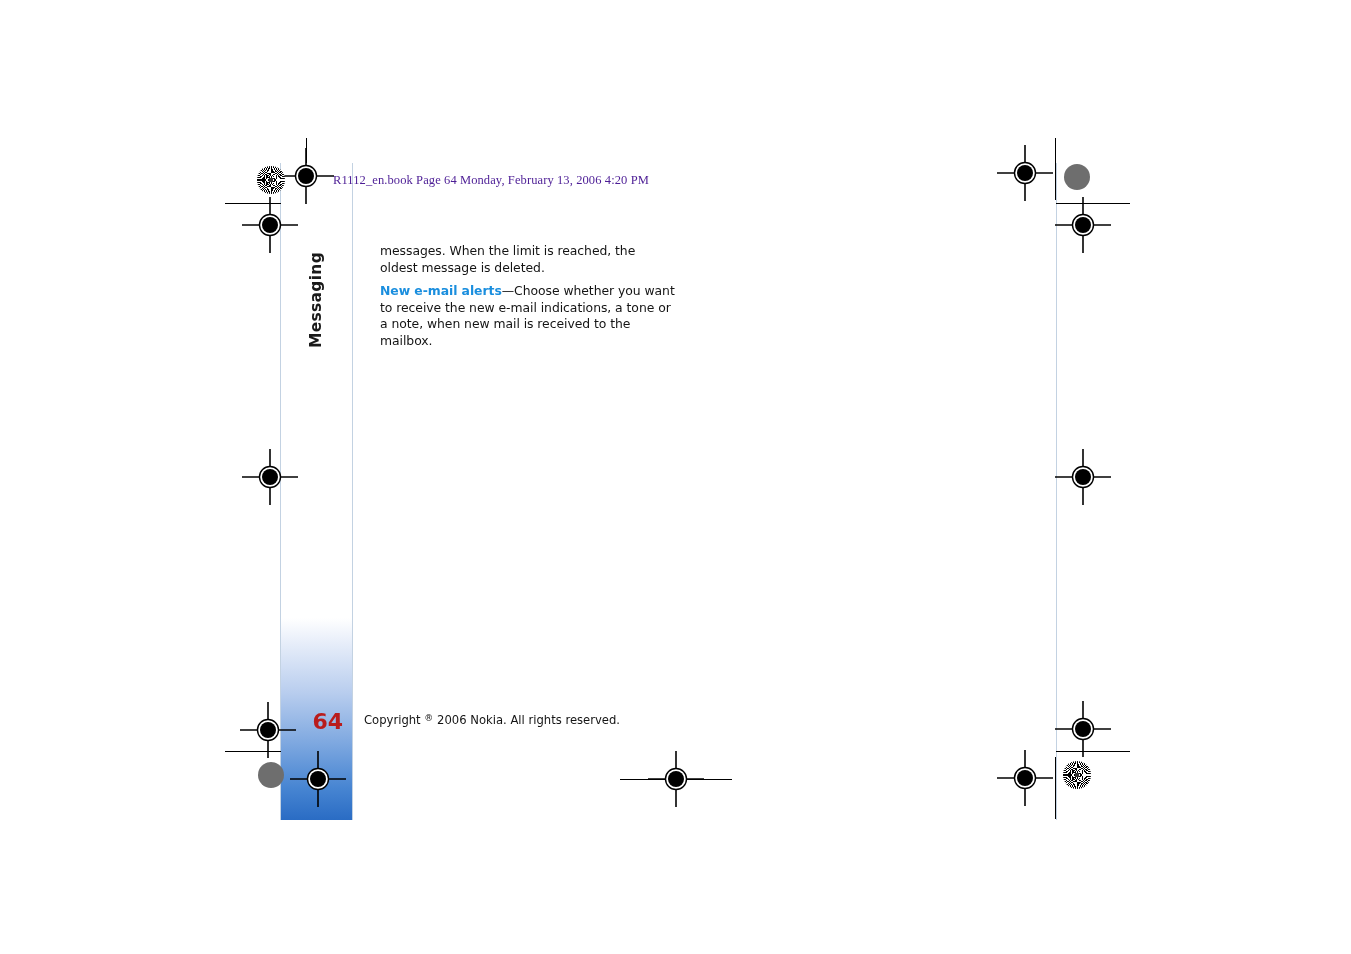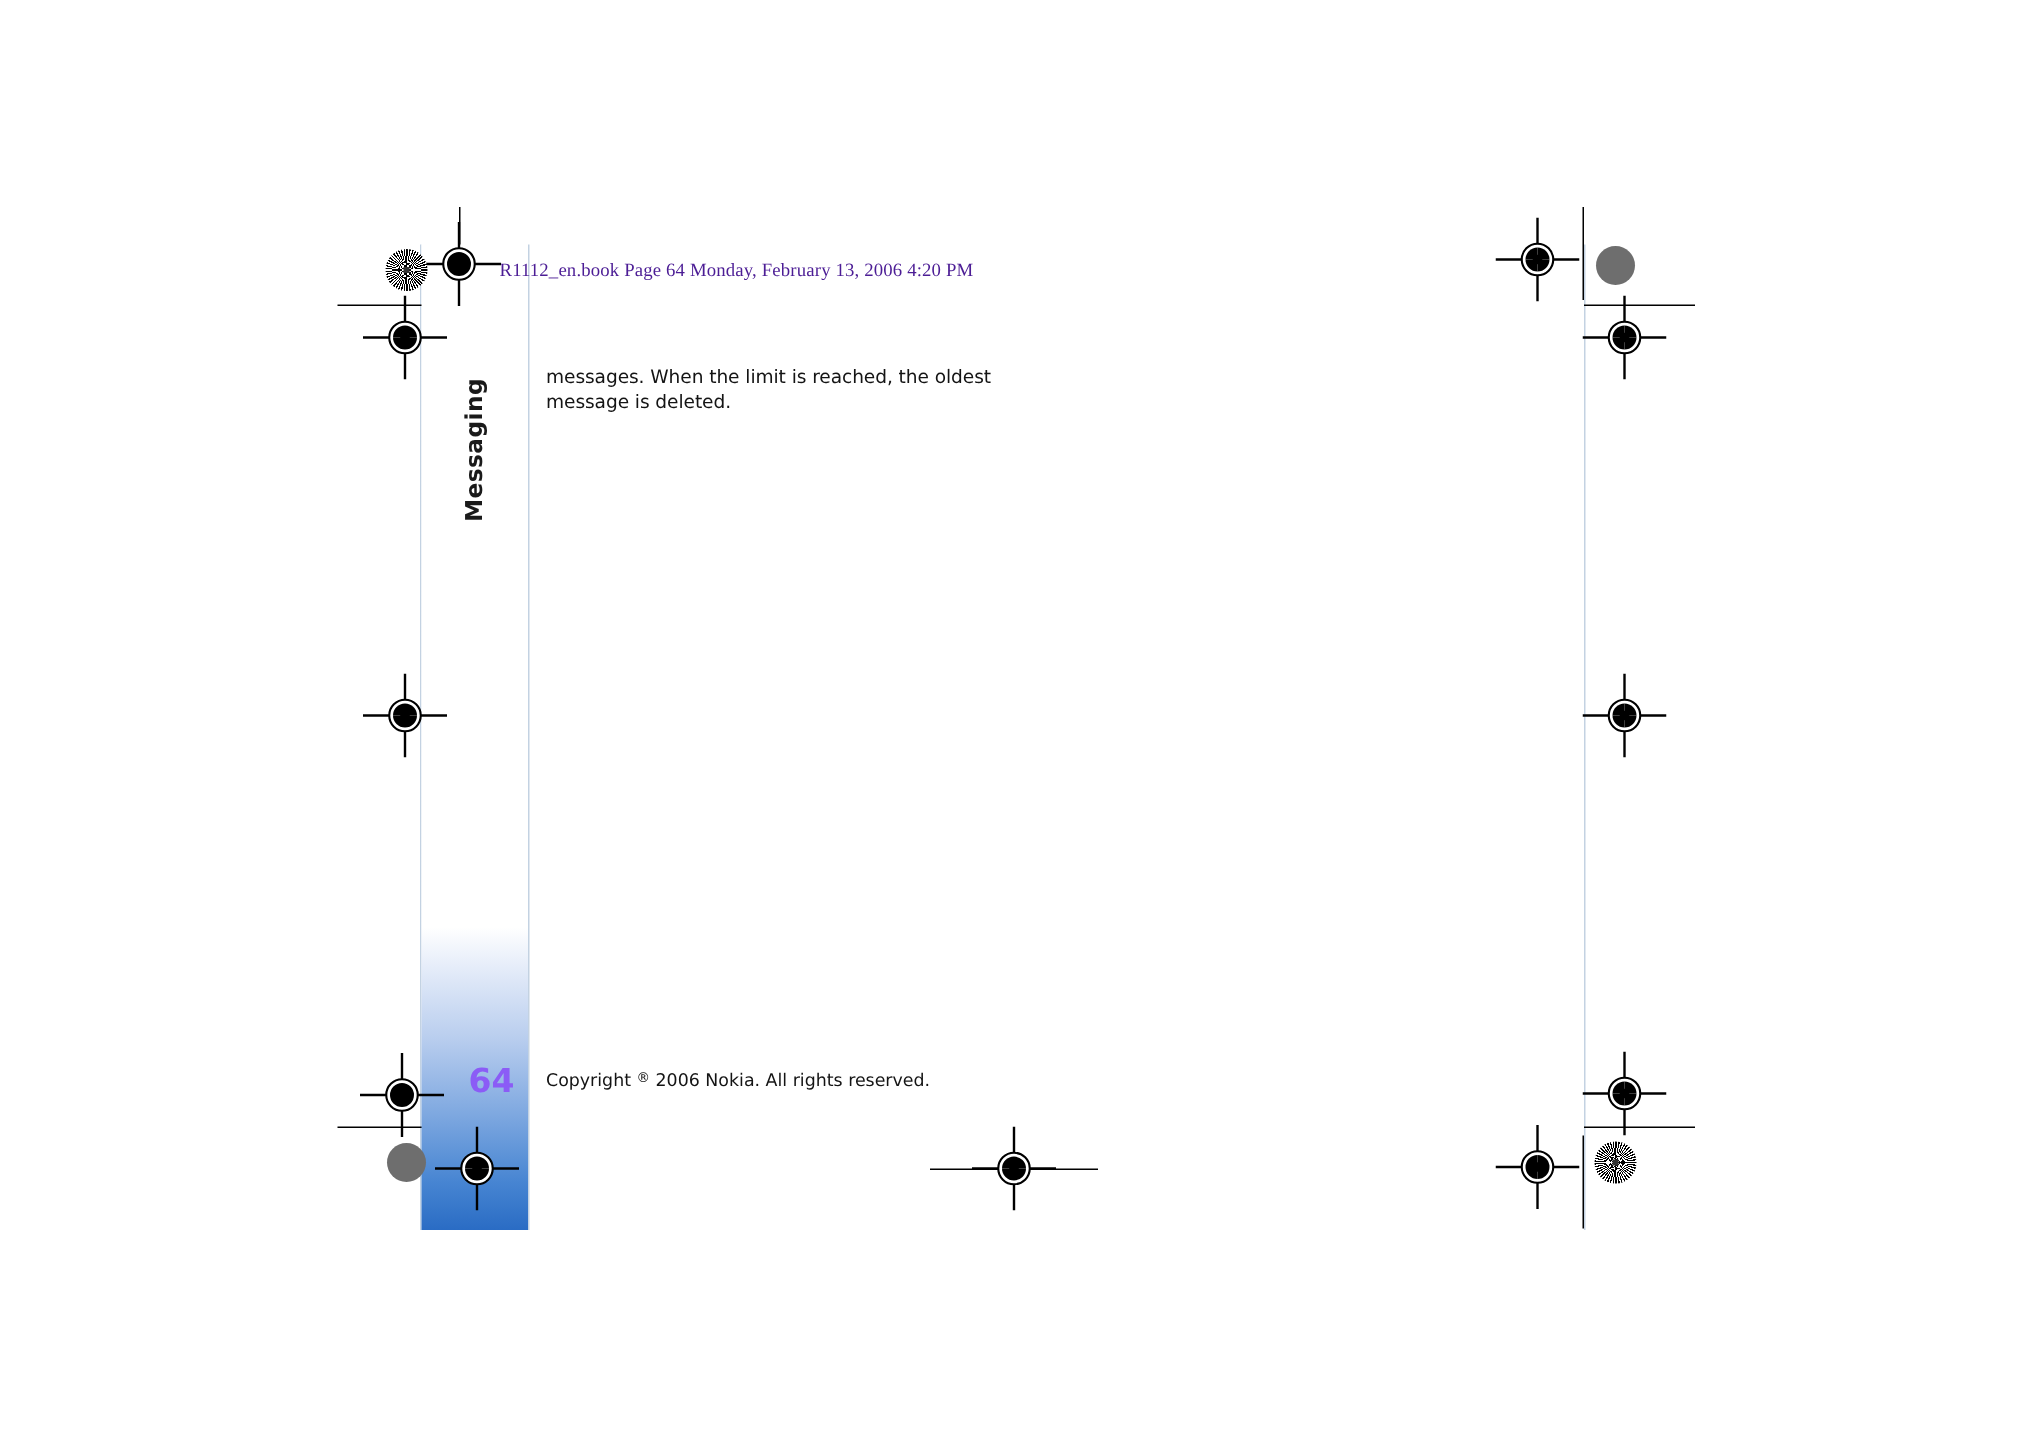--- a/index.html
+++ b/index.html
@@ -134,37 +134,37 @@
   }
   #page-number {
     position: absolute;
     left: 281px;
     top: 709px;
     width: 62px;
     text-align: right;
     font-family: "DejaVu Sans", sans-serif;
     font-weight: bold;
     font-size: 22px;
-    color: #8b5cf6;
+    color: #b91c1c;
     letter-spacing: 0px;
   }
 
   
   #text-column {
     position: absolute;
     left: 364px;
     top: 243px;
     width: 312px;
   }
   .para {
     font-family: "DejaVu Sans", sans-serif;
     font-size: 12.4px;
     line-height: 16.6px;
     color: #141414;
-    margin: 0 0 8px 0;
+    margin: 0 0 8px 16px;
     letter-spacing: -0.05px;
   }
   .para.tight { margin-bottom: 7px; }
   .term {
     color: #1a8ede;
     font-weight: bold;
   }
 
   #copyright {
     position: absolute;
@@ -202,20 +202,21 @@
   <div id="chapter-tab"></div>
   <div id="chapter-label">
     <span>Messaging</span>
   </div>
   <div id="page-number">64</div>
 
   <div id="book-slug">R1112_en.book  Page 64  Monday, February 13, 2006  4:20 PM</div>
 
   <div id="text-column">
     <p class="para tight"><span>messages. When the limit is reached, the oldest message is deleted.</span></p>
+    <p class="para"><span class="term">New e-mail alerts</span><span>—Choose whether you want to receive the new e-mail indications, a tone or a note, when new mail is received to the mailbox.</span></p>
   </div>
 
   <div id="copyright">
     <span>Copyright </span><span class="reg">®</span><span> 2006 Nokia. All rights reserved.</span>
   </div>
 
   <div id="marks-layer">
       <div class="regmark" style="left: 306px; top: 176px;">
         <svg viewBox="0 0 56 56" xmlns="http://www.w3.org/2000/svg">
           <line x1="28" y1="0" x2="28" y2="56" stroke="#000" stroke-width="1.6"></line>

